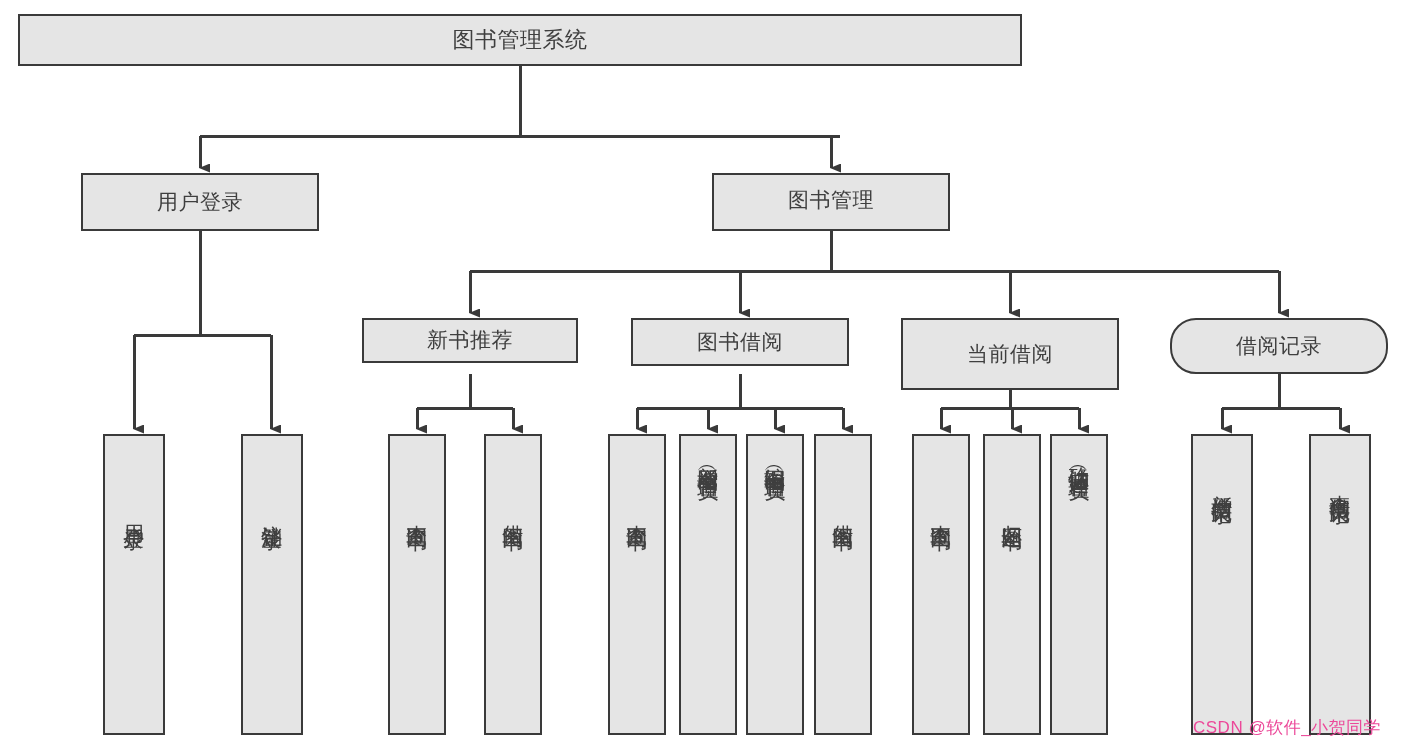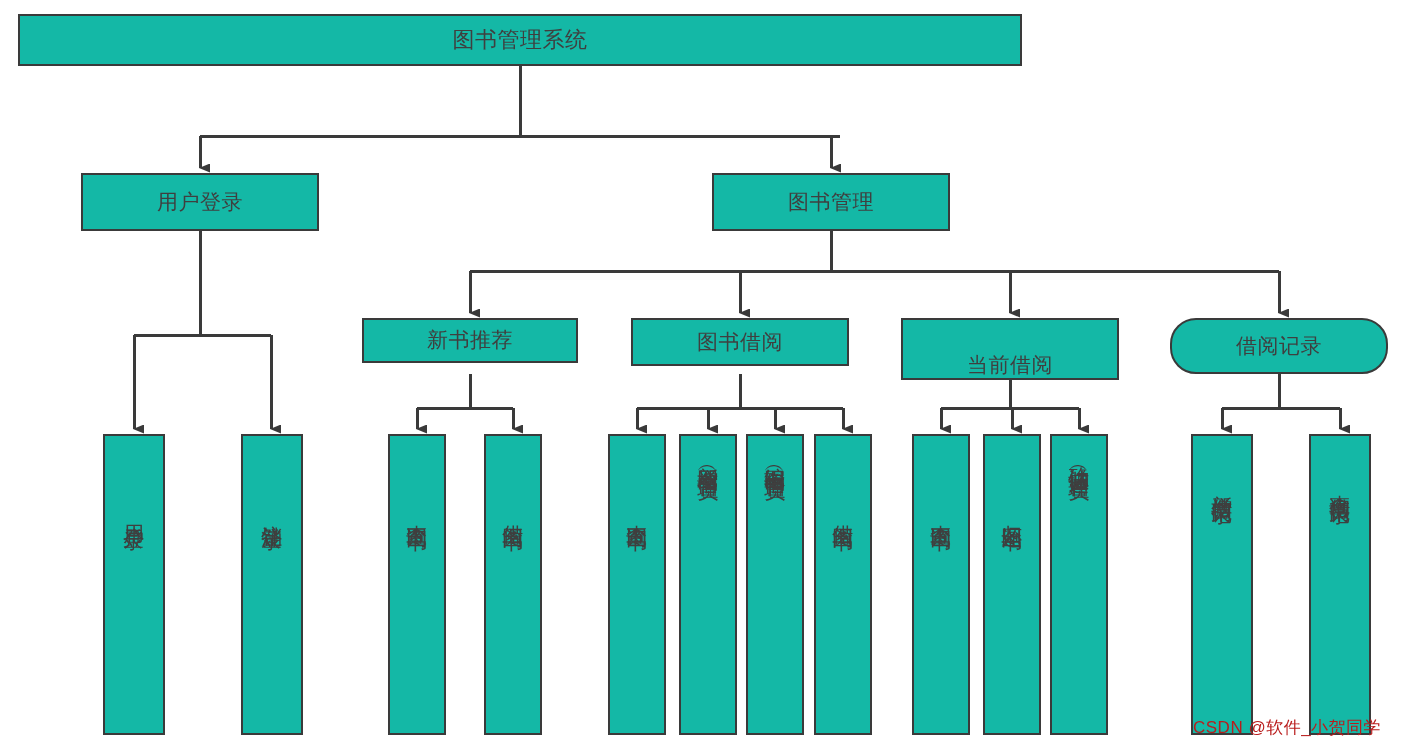--- a/index.html
+++ b/index.html
@@ -21,21 +21,21 @@
     position: absolute;
     left: 0;
     top: 0;
     width: 1405px;
     height: 747px;
     pointer-events: none;
   }
   .node {
     position: absolute;
     box-sizing: border-box;
-    background: #14b8a6;
+    background: #e5e5e5;
     border: 2px solid #3a3a3a;
     display: flex;
     align-items: center;
     justify-content: center;
   }
   .node .label {
     color: #3f3f3f;
     font-size: 21px;
     line-height: 1.18;
     letter-spacing: 0.5px;
@@ -51,21 +51,21 @@
     writing-mode: vertical-rl;
     text-orientation: upright;
     font-size: 21px;
     line-height: 1.32;
     letter-spacing: 2px;
     white-space: nowrap;
   }
   .node.root .label { font-size: 22px; }
   .watermark {
     position: absolute;
-    color: #b91c1c;
+    color: #ec4899;
     font-size: 17px;
     letter-spacing: 0.5px;
     white-space: nowrap;
     user-select: none;
   }
 </style>
 </head>
 <body>
 
 <div id="canvas">
@@ -120,31 +120,31 @@
     </g>
   </svg>
 
   <div class="node root" style="left:18px; top:14px; width:1004px; height:52px;">
     <span class="label">图书管理系统</span>
   </div>
 
   <div class="node" style="left:81px; top:173px; width:238px; height:58px;">
     <span class="label">用户登录</span>
   </div>
-  <div class="node" style="left:712px; top:173px; width:238px; height:58px;">
+  <div class="node" style="left:712px; top:173px; width:238px; height:58px;font-family:Liberation Mono, monospace;">
     <span class="label">图书管理</span>
   </div>
 
   <div class="node" style="left:362px; top:318px; width:216px; height:45px;">
     <span class="label">新书推荐</span>
   </div>
   <div class="node" style="left:631px; top:318px; width:218px; height:48px;">
     <span class="label">图书借阅</span>
   </div>
-  <div class="node" style="left:901px; top:318px; width:218px; height:62px;align-items:flex-end;">
+  <div class="node" style="left:901px; top:318px; width:218px; height:72px;">
     <span class="label">当前借阅</span>
   </div>
   <div class="node" style="left:1170px; top:318px; width:218px; height:56px;border-radius:26px;">
     <span class="label">借阅记录</span>
   </div>
 
   <div class="node vertical" style="left:103px; top:434px; width:62px; height:301px; padding-top:72px;">
     <span class="label">用户登录</span>
   </div>
   <div class="node vertical" style="left:241px; top:434px; width:62px; height:301px; padding-top:72px;">

